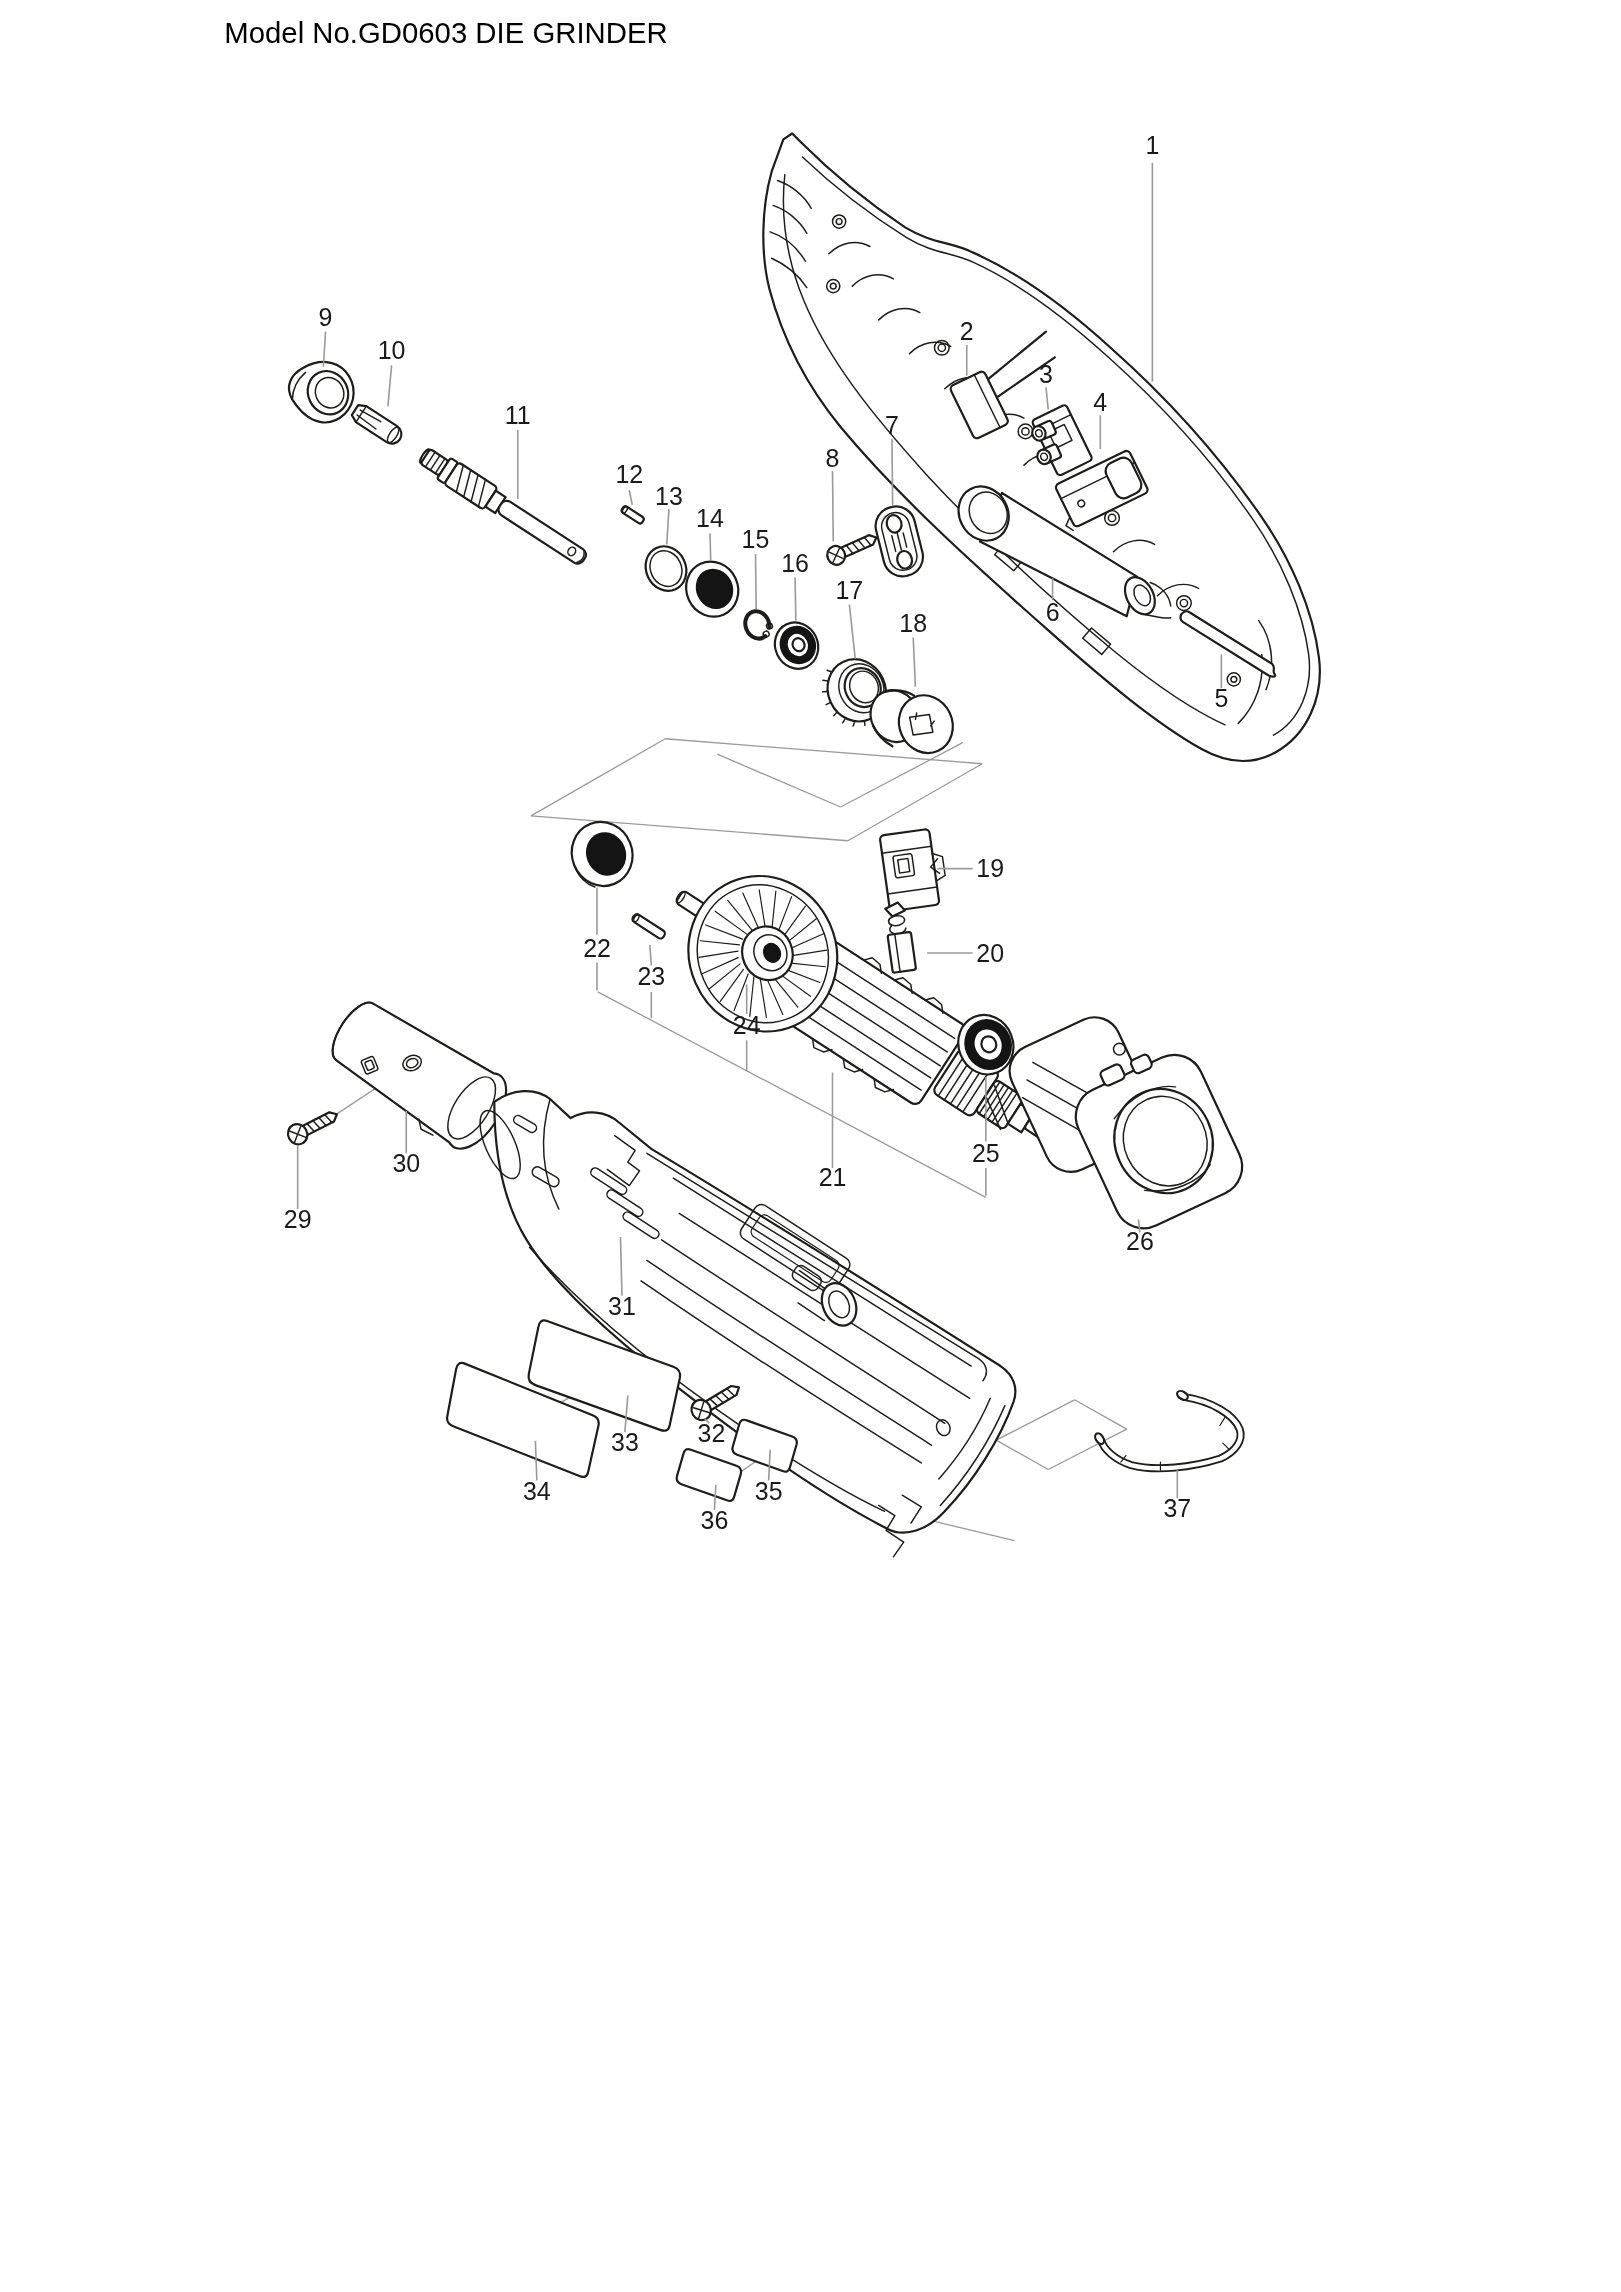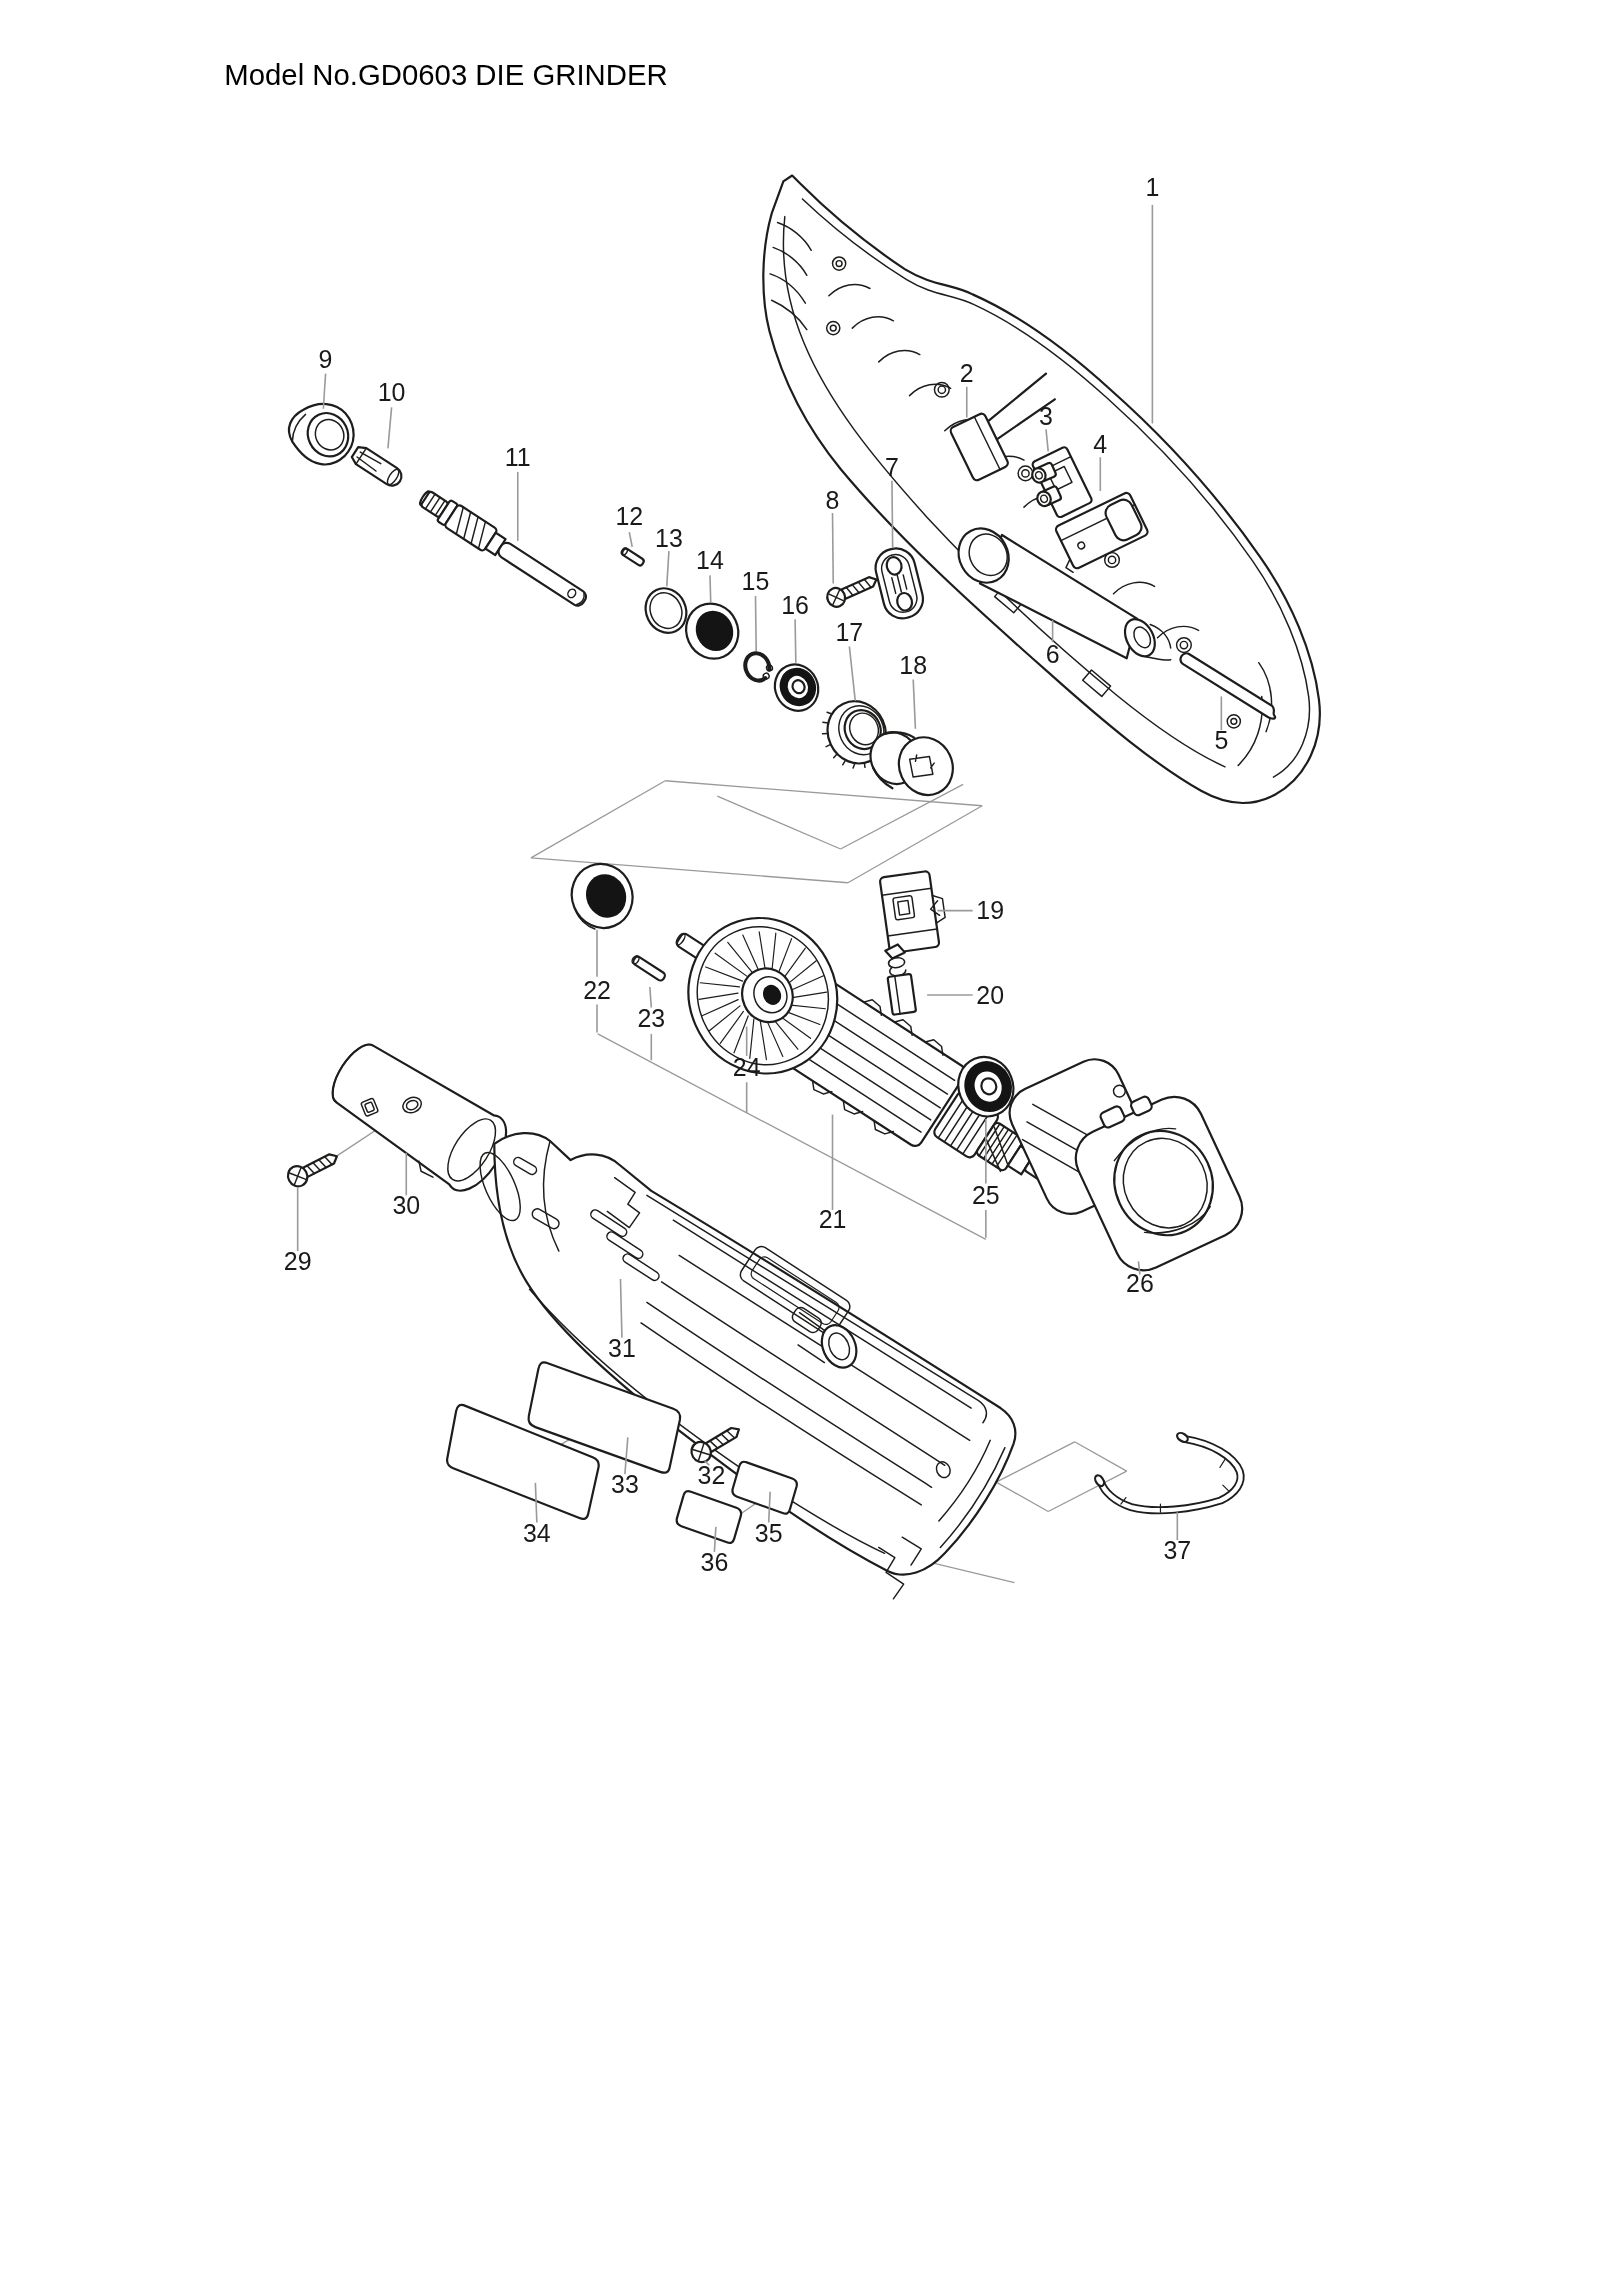--- a/index.html
+++ b/index.html
@@ -3,21 +3,21 @@
 <meta charset="utf-8">
 <style>
   :root{
     --line:#1d1d1b;
     --label:#1a1a1a;
     --leader:#9a9a9a;
     --bg:#ffffff;
     --black:#141414;
   }
   html,body{margin:0;padding:0;background:var(--bg);}
-  .page{width:1621px;height:1716px;background:var(--bg);position:relative;font-family:"Liberation Sans",sans-serif;margin-top:42px;}
+  .page{width:1621px;height:1716px;background:var(--bg);position:relative;font-family:"Liberation Sans",sans-serif;}
   svg{display:block;width:100%;height:100%;}
   .p{stroke:var(--line);stroke-width:3;fill:none;stroke-linecap:round;stroke-linejoin:round;}
   .pf{fill:#ffffff;}
   .pb{fill:var(--black);stroke:none;}
   .thin{stroke-width:2;}
   .hair{stroke-width:1.6;}
   .construction{stroke:var(--leader);stroke-width:1.8;fill:none;}
   .leader{stroke:var(--leader);stroke-width:2.2;fill:none;}
   .callout{font-family:"Liberation Sans",sans-serif;font-size:34px;fill:var(--label);text-anchor:middle;}
   .title{font-family:"Liberation Sans",sans-serif;font-size:40px;fill:#000000;}

